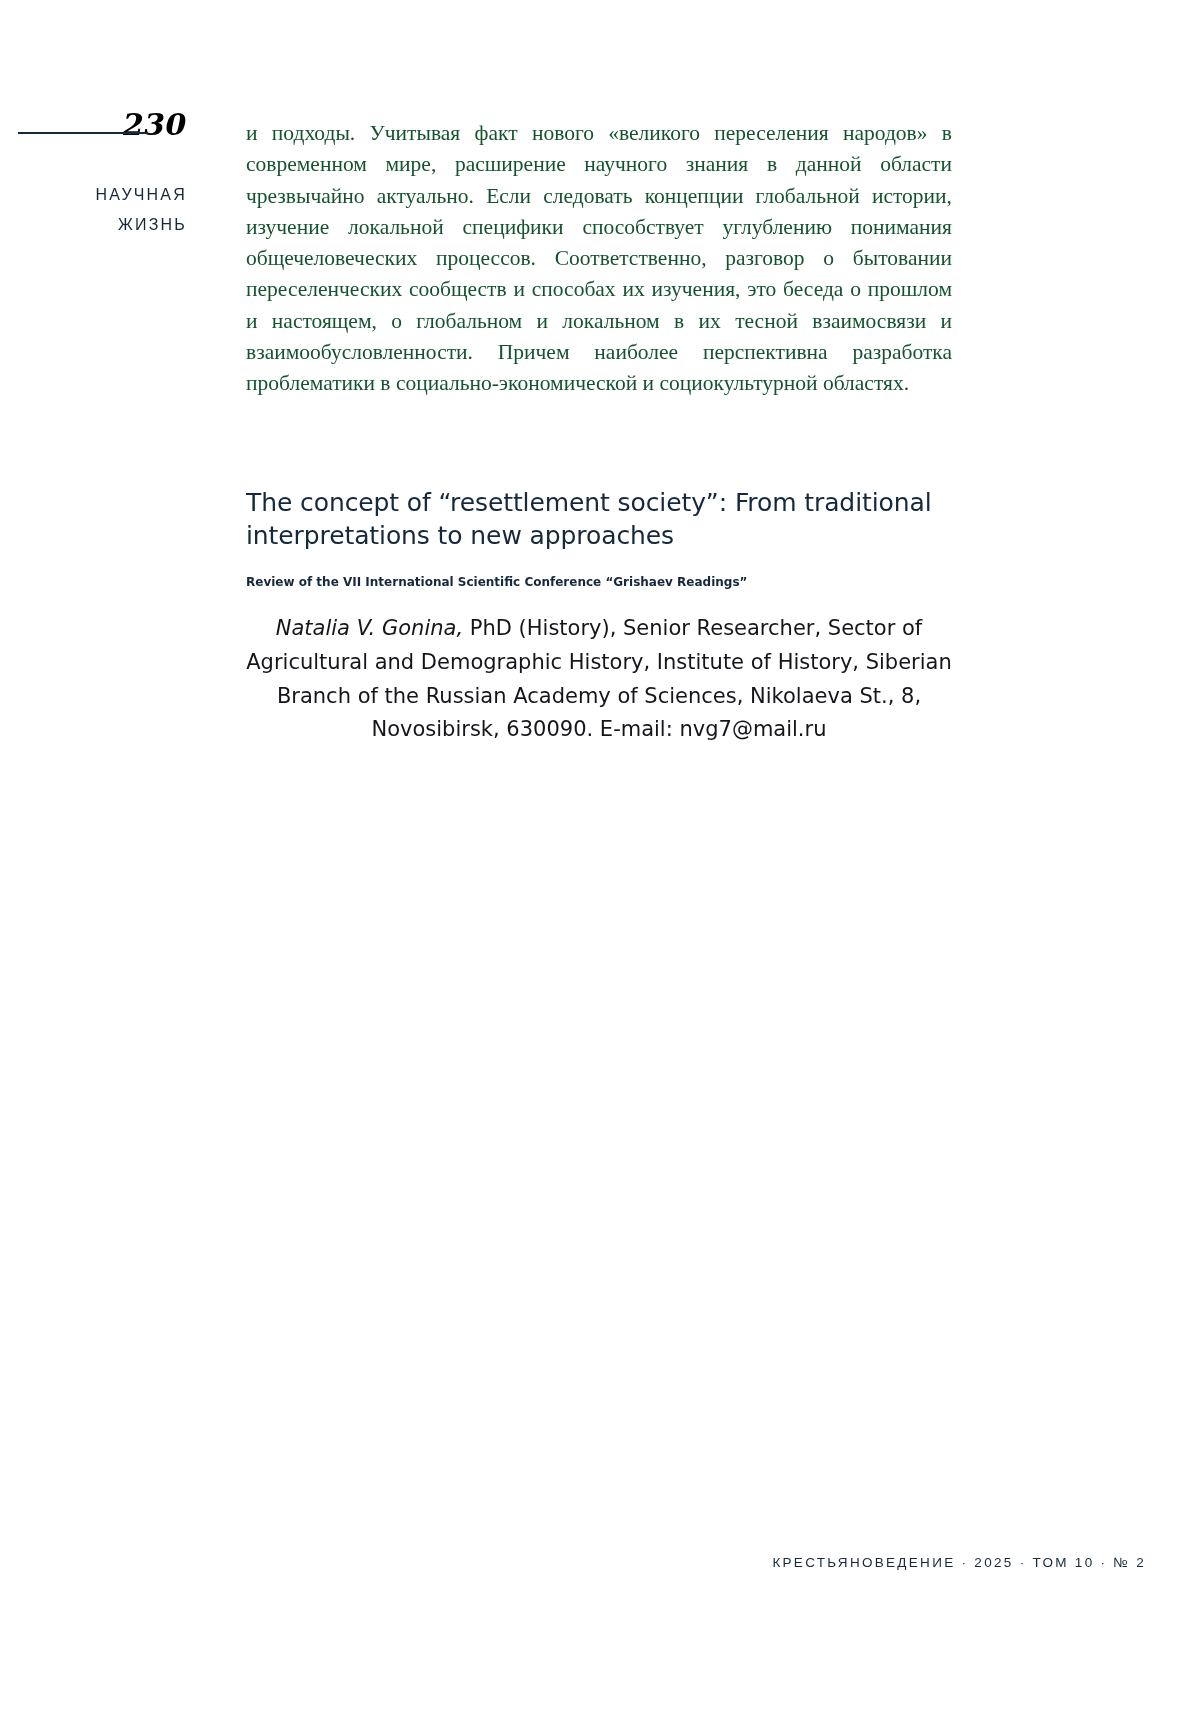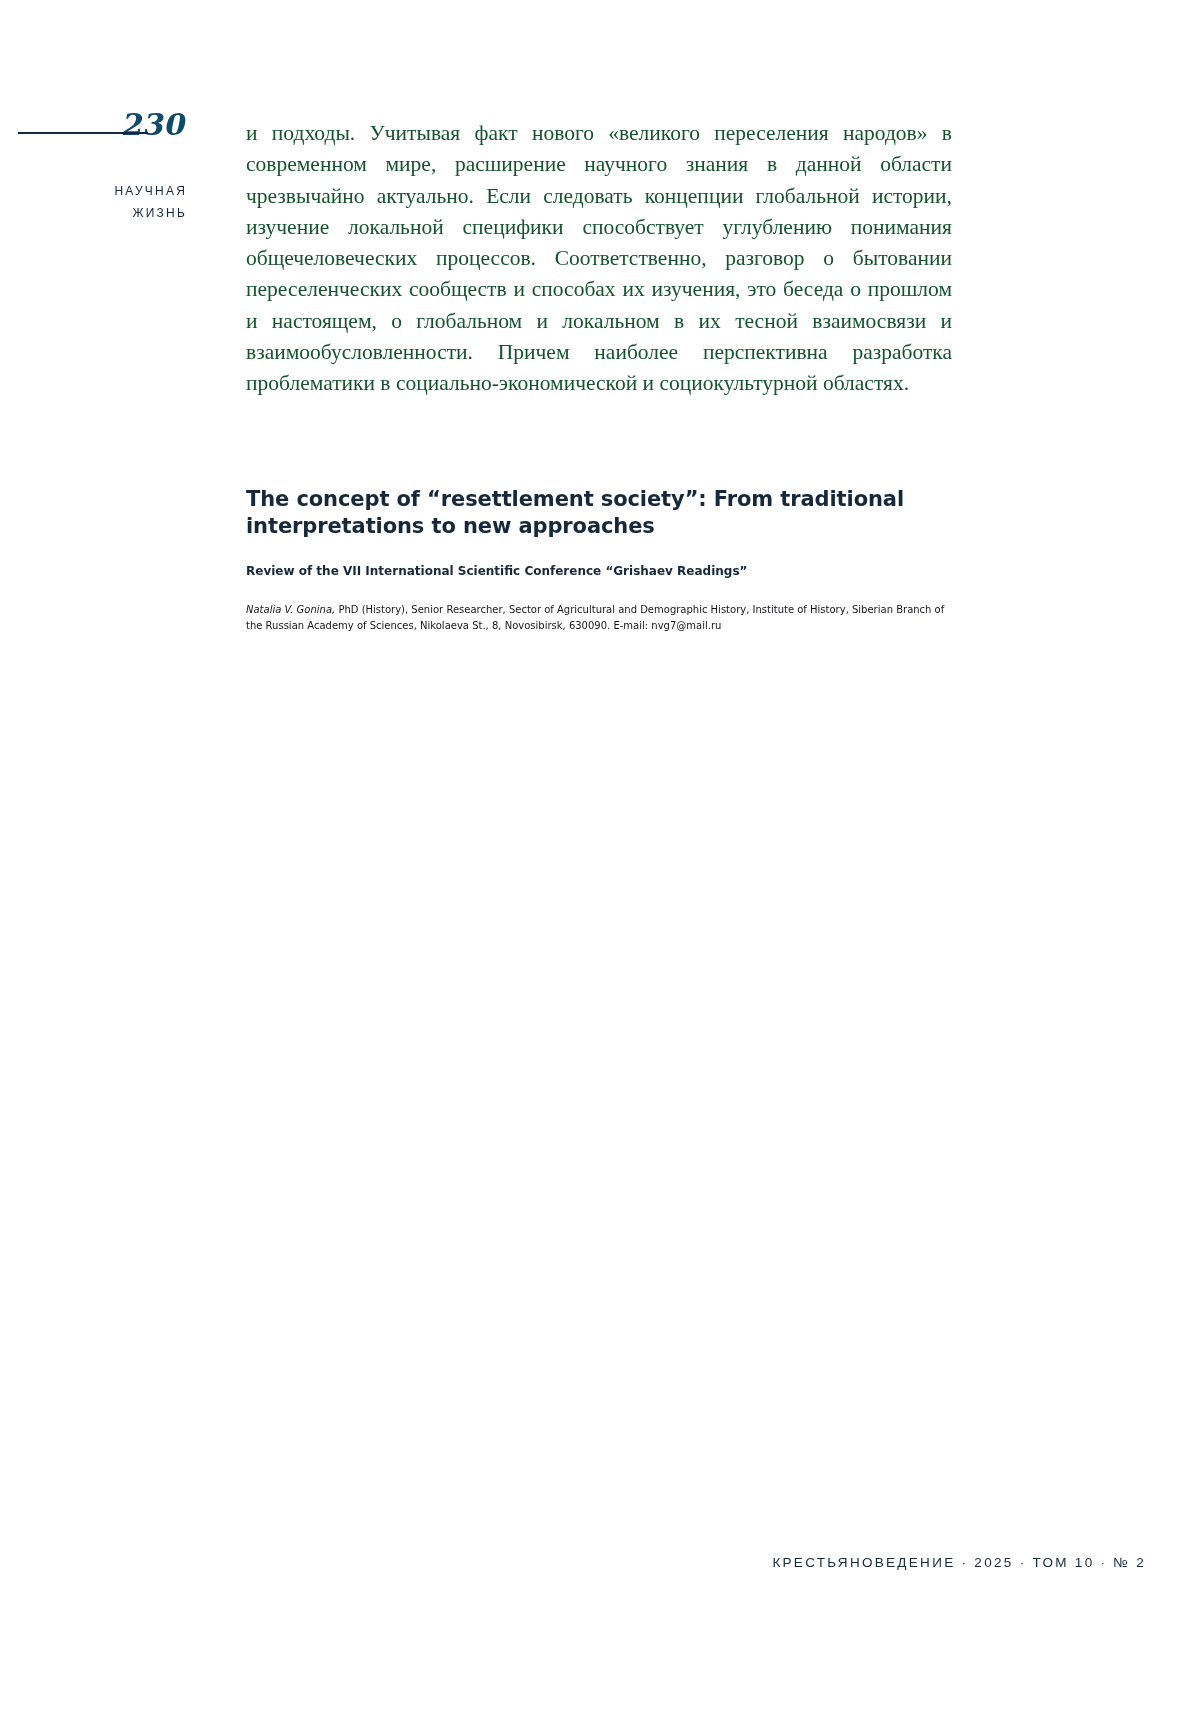--- a/index.html
+++ b/index.html
@@ -38,29 +38,29 @@
     background: #16283c;
   }
   .page-number {
     display: block;
     padding-right: 18px;
     font-family: "DejaVu Serif", serif;
     font-style: italic;
     font-weight: 700;
     font-size: 30px;
     letter-spacing: 0.5px;
-    color: #0c4a6e;
+    color: #000000;
     line-height: 1;
   }
   .section-label {
     display: block;
     padding-right: 18px;
     margin-top: 40px;
     font-family: "Liberation Sans", sans-serif;
-    font-size: 12px;
+    font-size: 16px;
     letter-spacing: 2.2px;
     line-height: 1.85;
     color: #16283c;
     text-transform: uppercase;
     font-weight: 400;
   }
 
   
   .content {
     position: absolute;
@@ -79,41 +79,42 @@
     color: #14532d;
     hyphens: manual;
   }
 
   
   .en-block {
     margin-top: 86px;
   }
   .en-title {
     font-family: "DejaVu Sans", sans-serif;
-    font-weight: 700;
-    font-size: 21px;
+    font-weight: 400;
+    font-size: 25px;
     line-height: 1.32;
     color: #16283c;
     margin: 0;
     letter-spacing: -0.1px;
   }
   .en-subtitle {
     font-family: "DejaVu Sans", sans-serif;
     font-weight: 700;
     font-size: 12px;
     line-height: 1.4;
     color: #16283c;
     margin: 22px 0 0 0;
   }
   .en-author {
     font-family: "DejaVu Sans", sans-serif;
-    font-size: 10px;
+    font-size: 21px;
     line-height: 1.6;
     color: #15161a;
     margin: 22px 0 0 0;
+    text-align: center;
   }
   .en-author .name {
     font-style: italic;
   }
 
   
   .footer {
     position: absolute;
     left: 16px;
     right: 54px;

